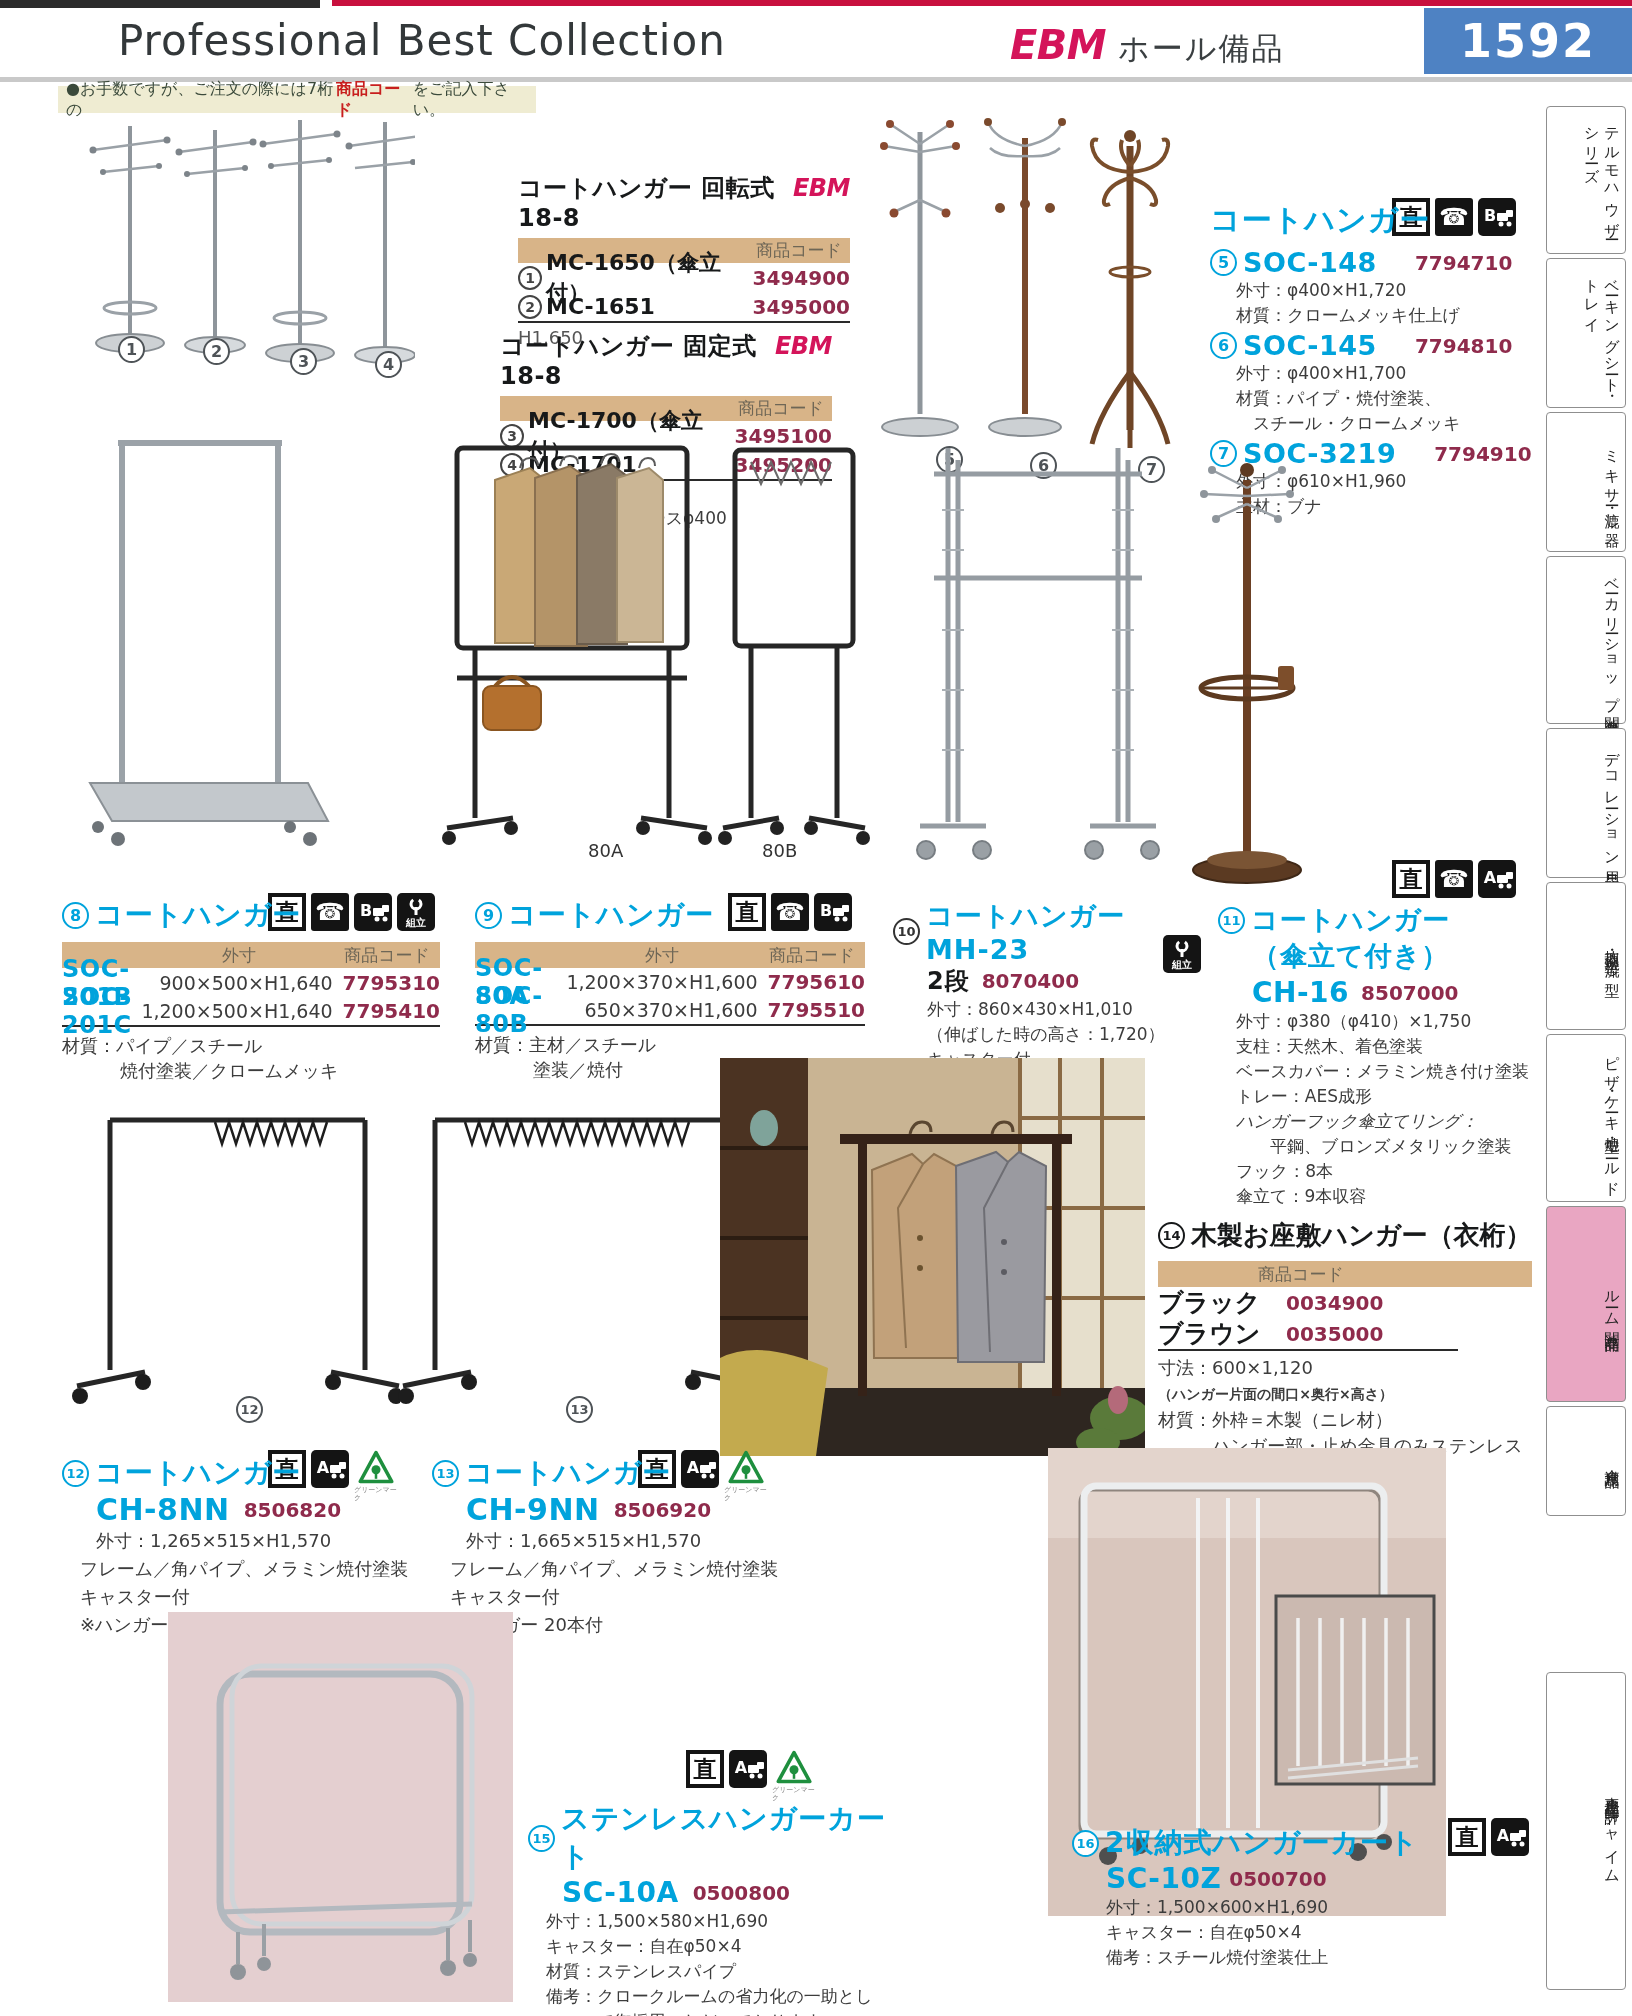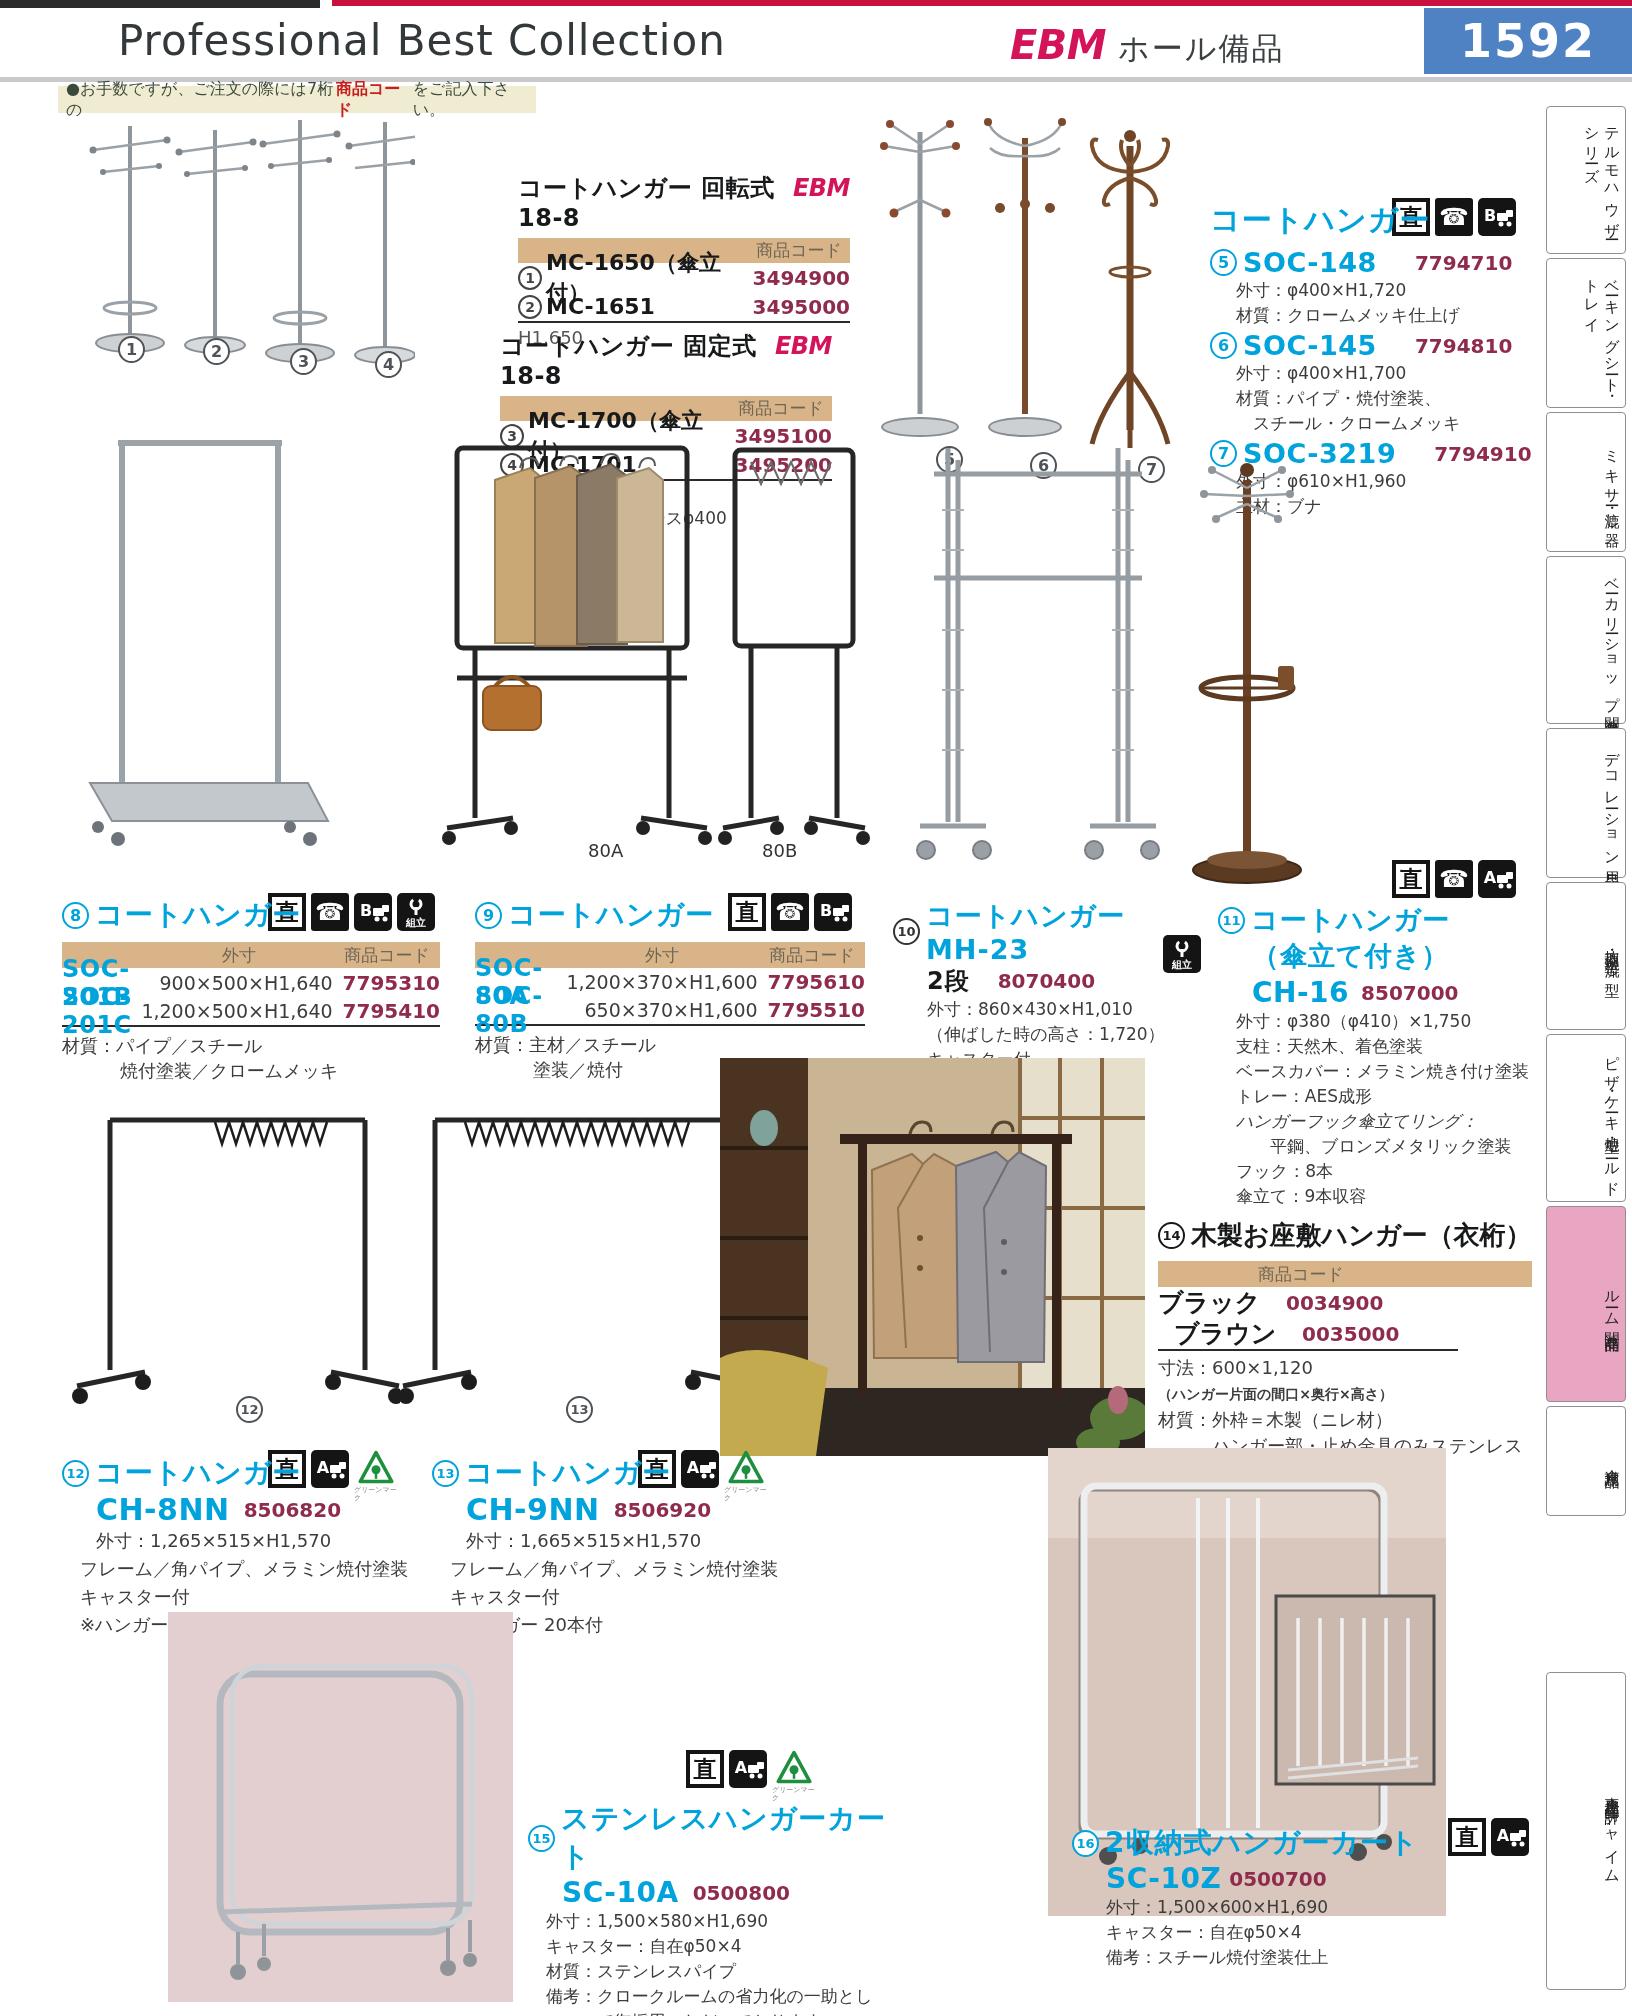--- a/index.html
+++ b/index.html
@@ -486,21 +486,21 @@
     </div>
     <div class="spec" style="margin-top:6px;font-size:18px;">材質：主材／スチール</div>
     <div class="spec" style="font-size:18px;padding-left:58px;">塗装／焼付</div>
   </div>
 
   <div class="abs" style="left:893px;top:898px;width:300px;">
     <div class="trow" style="gap:6px;">
       <span class="cn cn2" style="color:#333;">10</span>
       <span class="sec-cyan" style="font-size:27px;">コートハンガー MH-23</span>
     </div>
-    <div class="trow" style="gap:28px;padding-left:34px;">
+    <div class="trow" style="gap:12px;padding-left:34px;">
       <span class="sec-cyan" style="font-size:24px;color:#17191a;">2段</span>
       <span class="code">8070400</span>
     </div>
     <div class="spec" style="padding-left:34px;">外寸：860×430×H1,010</div>
     <div class="spec" style="padding-left:34px;">（伸ばした時の高さ：1,720）</div>
     <div class="spec" style="padding-left:34px;">キャスター付</div>
   </div>
   <div class="abs" style="left:1163px;top:935px;">
     <svg class="ic" viewBox="0 0 38 38">
         <rect width="38" height="38" rx="5" fill="#141414"></rect>
@@ -637,21 +637,21 @@
       <span style="font-weight:bold;font-size:26px;color:#17191a;">木製お座敷ハンガー（衣桁）</span>
     </div>
     <div class="tanbar" style="height:26px;margin-top:8px;padding-left:100px;">
       <span>商品コード</span>
     </div>
     <div style="border-bottom:2px solid #2a2a2a;width:300px;">
       <div class="trow" style="height:31px;">
         <span style="font-weight:bold;font-size:25px;color:#17191a;width:128px;">ブラック</span>
         <span class="code">0034900</span>
       </div>
-      <div class="trow" style="height:31px;margin-left:16px;">
+      <div class="trow" style="height:31px;">
         <span style="font-weight:bold;font-size:25px;color:#17191a;width:128px;">ブラウン</span>
         <span class="code">0035000</span>
       </div>
     </div>
     <div class="spec" style="font-size:18px;line-height:26px;margin-top:4px;">寸法：600×1,120</div>
     <div class="spec" style="font-size:14px;line-height:26px;font-weight:bold;">（ハンガー片面の間口×奥行×高さ）</div>
     <div class="spec" style="font-size:18px;line-height:26px;">材質：外枠＝木製（ニレ材）</div>
     <div class="spec" style="font-size:18px;line-height:26px;padding-left:36px;">　ハンガー部・止め金具のみステンレス</div>
     <div class="spec" style="font-size:18px;line-height:26px;">●最大開閉角度が90度</div>
   </div>

